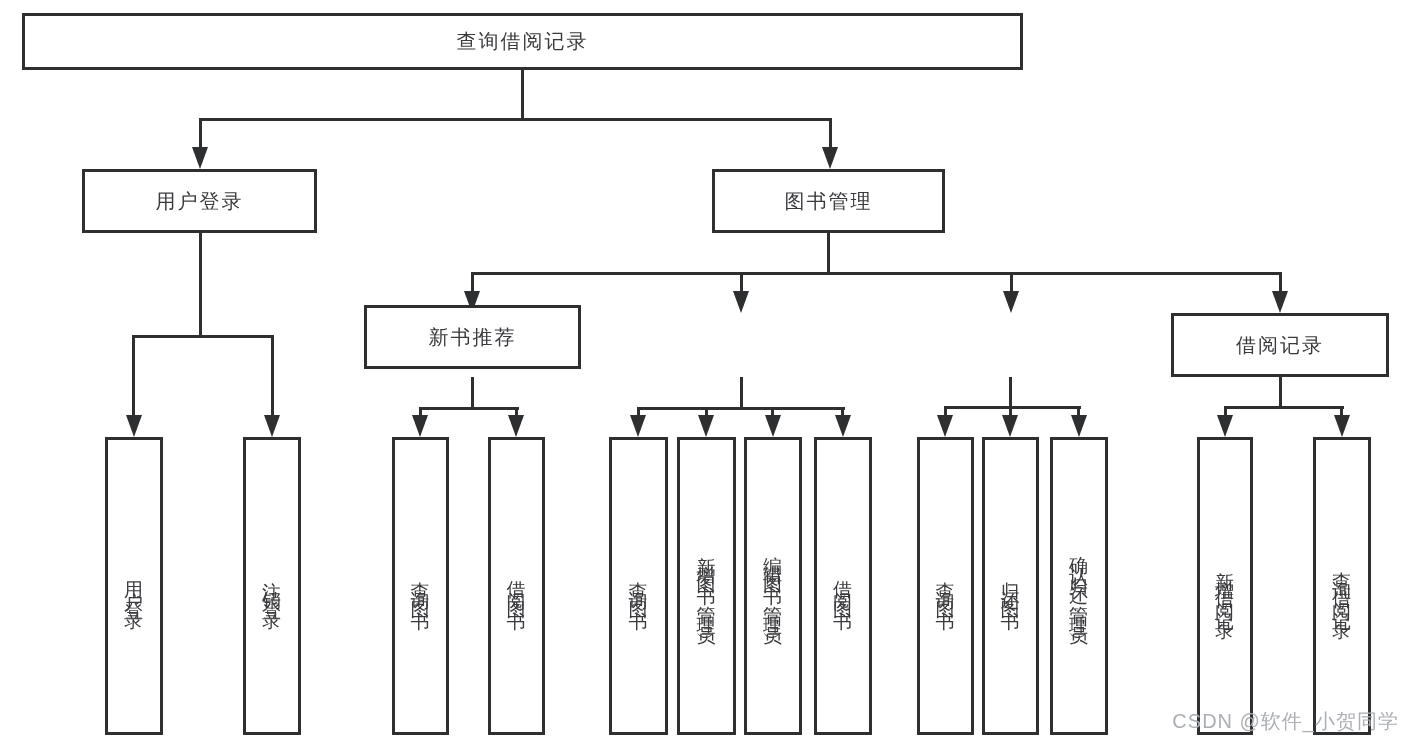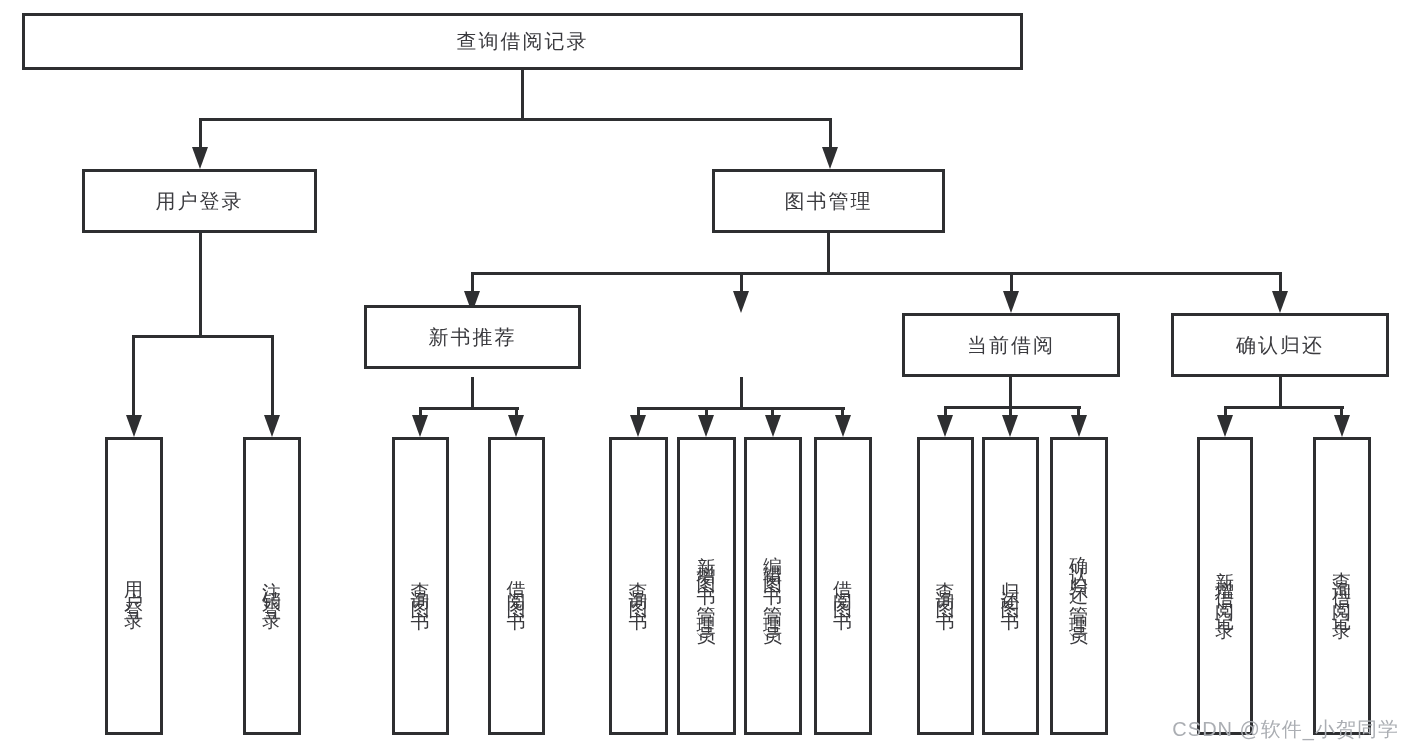--- a/index.html
+++ b/index.html
@@ -17,21 +17,21 @@
     writing-mode:vertical-rl;text-orientation:mixed;
     font-size:19px;line-height:1;letter-spacing:10px;
   }
   .hline,.vline{position:absolute;background:#2e2f31;}
   .arrow{
     position:absolute;width:0;height:0;
     border-left:8px solid transparent;border-right:8px solid transparent;
     border-top:22px solid #2e2f31;
   }
   .watermark{
-    position:absolute;right:6px;bottom:4px;font-size:20px;color:#abaeb3;letter-spacing:1px;
+    position:absolute;right:6px;bottom:12px;font-size:20px;color:#abaeb3;letter-spacing:1px;
     white-space:nowrap;
     margin-top:24px;
   }
 </style>
 </head>
 <body>
 
 <div class="stage">
 
   <div class="box" style="left:22px;top:13px;width:1001px;height:57px">
@@ -66,25 +66,22 @@
   <div class="vline" style="left:740px;top:272px;width:3px;height:23px"></div>
   <div class="arrow" style="left:733px;top:291px"></div>
   <div class="vline" style="left:1010px;top:272px;width:3px;height:23px"></div>
   <div class="arrow" style="left:1003px;top:291px"></div>
   <div class="vline" style="left:1279px;top:272px;width:3px;height:23px"></div>
   <div class="arrow" style="left:1272px;top:291px"></div>
 
   <div class="box" style="left:364px;top:305px;width:217px;height:64px">
     <span>新书推荐</span>
   </div>
-  <div class="box" style="left:902px;top:313px;width:218px;height:64px">
-    <span>当前借阅</span>
-  </div>
   <div class="box" style="left:1171px;top:313px;width:218px;height:64px">
-    <span>确认归还</span>
+    <span>借阅记录</span>
   </div>
 
   <div class="vline" style="left:471px;top:377px;width:3px;height:32px"></div>
   <div class="hline" style="left:419px;top:407px;width:100px;height:3px"></div>
   <div class="vline" style="left:419px;top:407px;width:3px;height:11px"></div>
   <div class="arrow" style="left:412px;top:415px"></div>
   <div class="vline" style="left:515px;top:407px;width:3px;height:11px"></div>
   <div class="arrow" style="left:508px;top:415px"></div>
 
   <div class="vline" style="left:740px;top:377px;width:3px;height:32px"></div>

